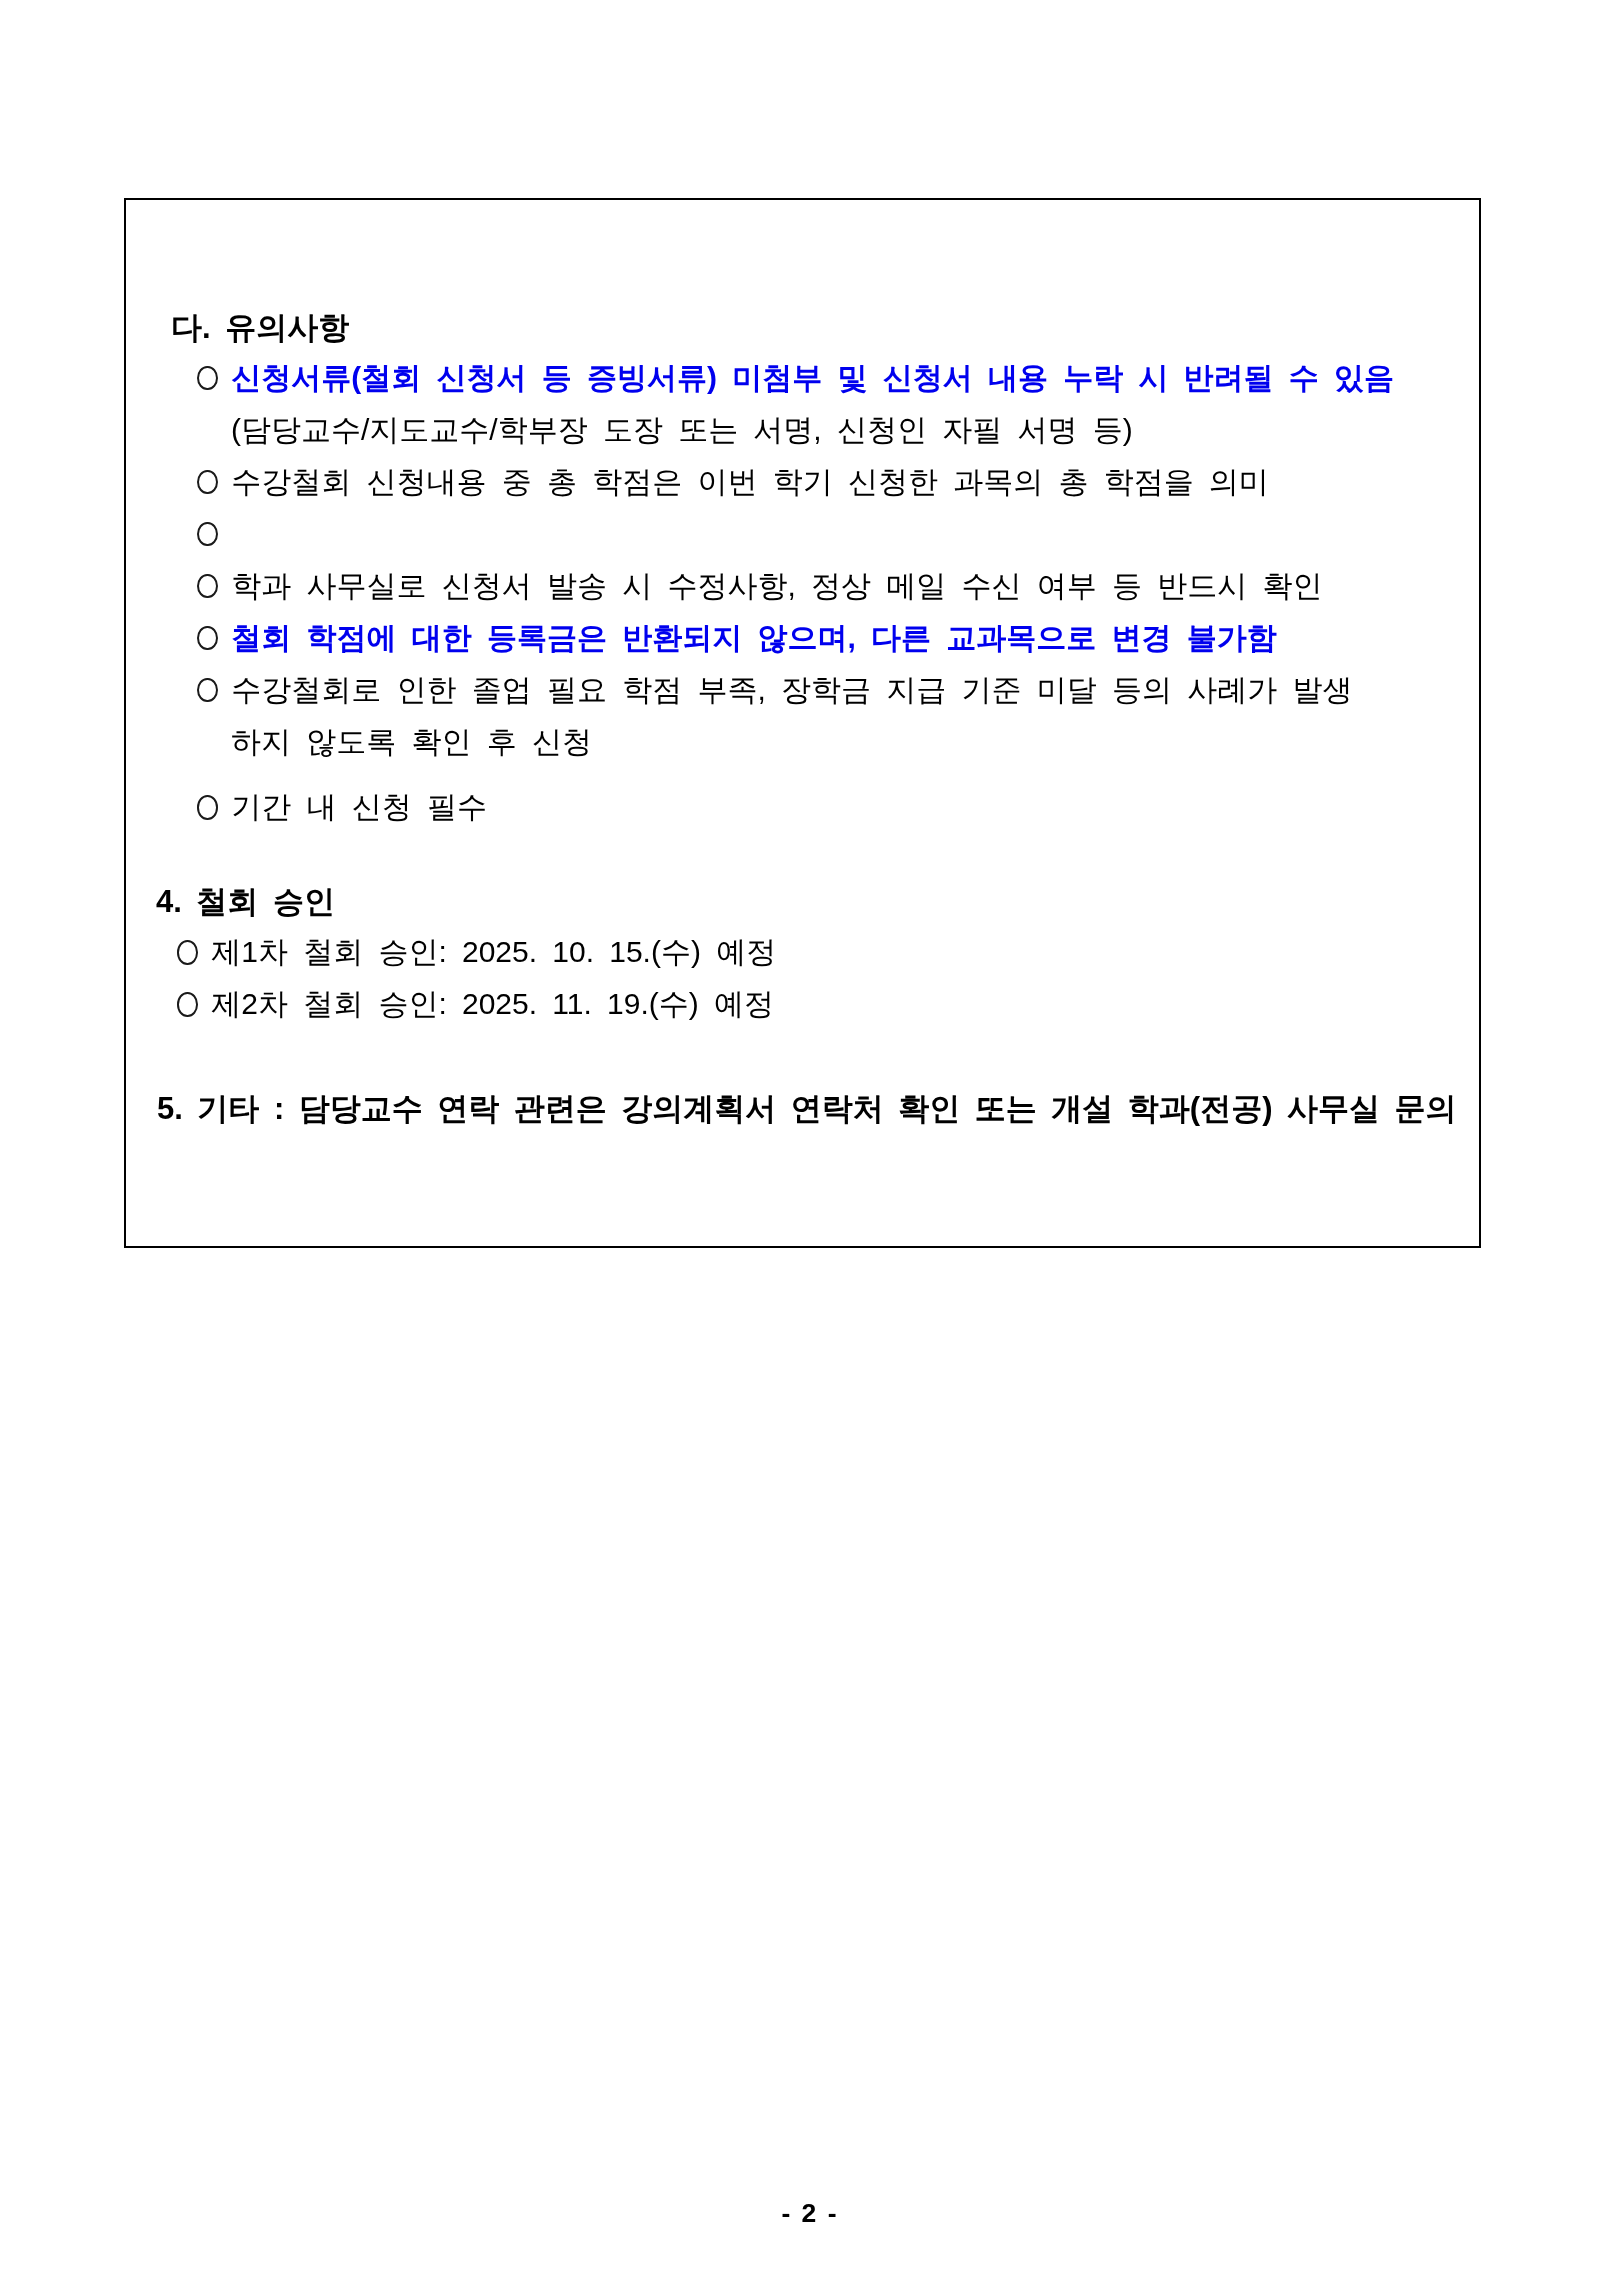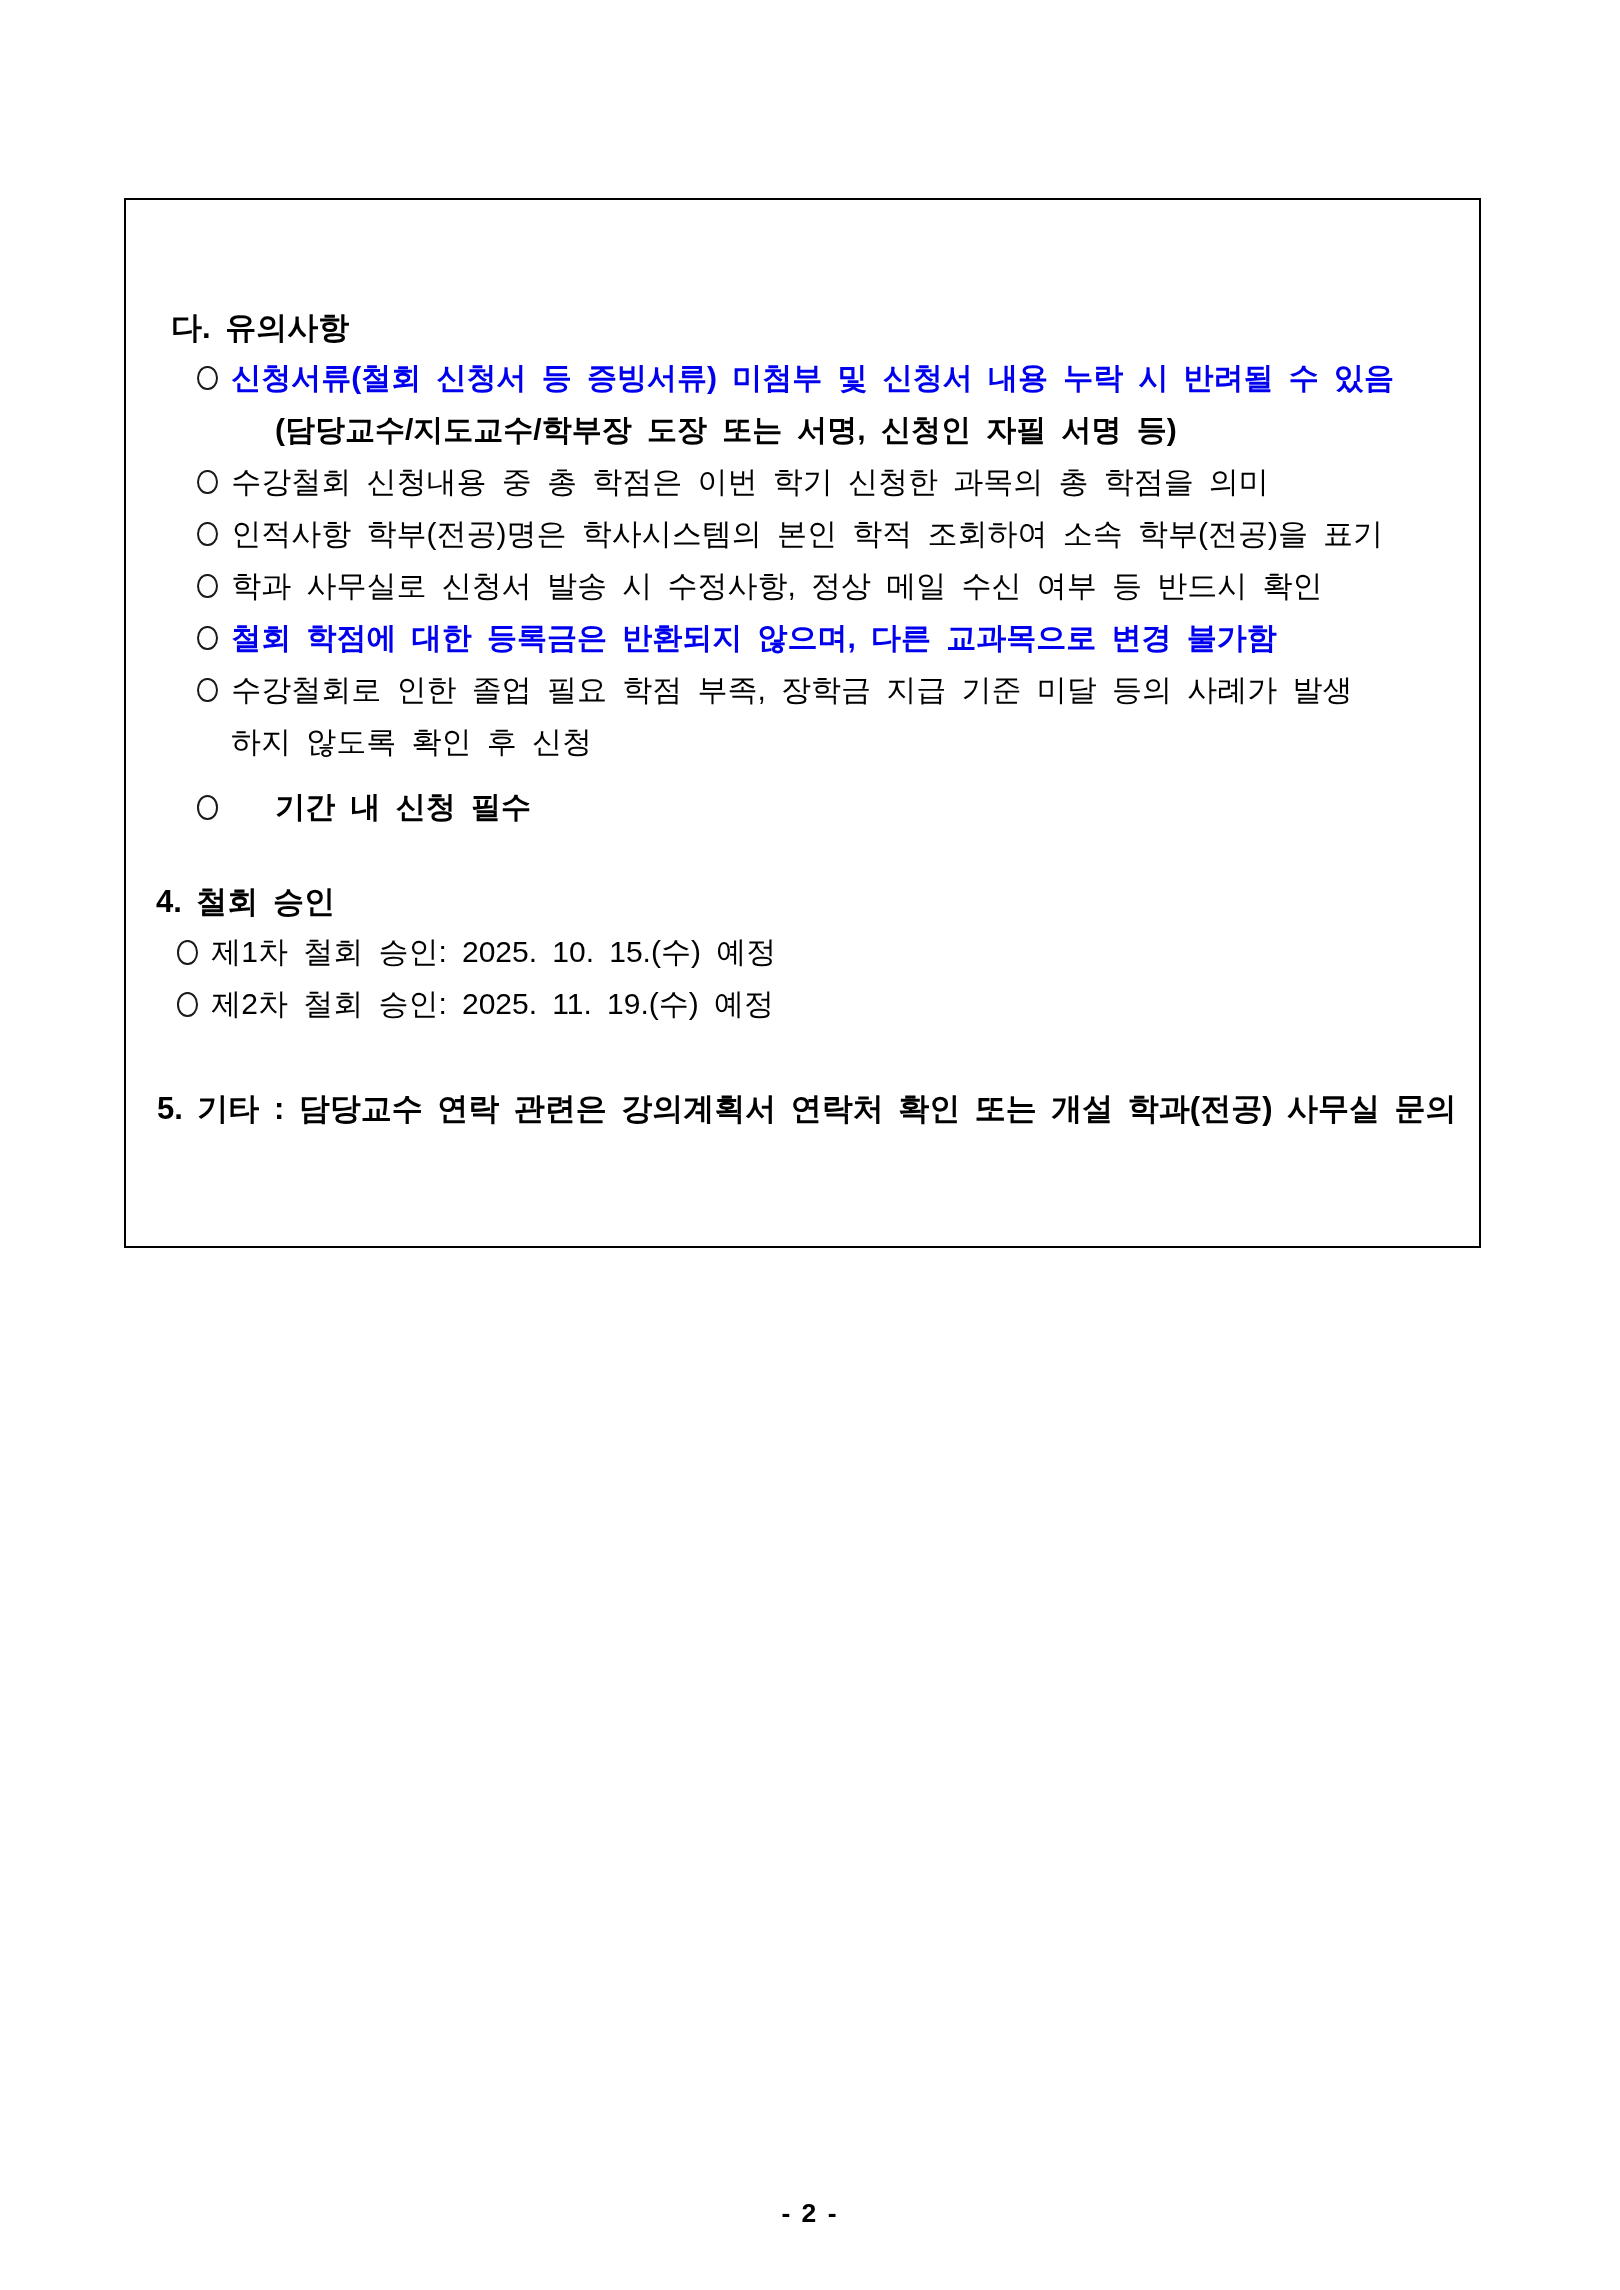--- a/index.html
+++ b/index.html
@@ -61,22 +61,21 @@
     border-radius: 50%;
     margin-right: 13.7px;
     flex-shrink: 0;
     background: transparent;
   }
   .blue-bold {
     color: #0000ee;
     font-weight: bold;
   }
   .black-bold {
-    font-weight: bold;
-    margin-left: 44px;
+    font-weight: normal;
   }
   .footer {
     position: absolute;
     left: 0;
     top: 2198px;
     width: 100%;
     text-align: center;
     font-size: 26.5px;
     font-weight: bold;
     letter-spacing: 2px;
@@ -100,21 +99,20 @@
       <span class="black-bold">(담당교수/지도교수/학부장 도장 또는 서명, 신청인 자필 서명 등)</span>
     </div>
 
     <div class="line bullet-row">
       <span class="bullet-circle"></span>
       <span>수강철회 신청내용 중 총 학점은 이번 학기 신청한 과목의 총 학점을 의미</span>
     </div>
 
     <div class="line bullet-row">
       <span class="bullet-circle"></span>
-      <span>인적사항 학부(전공)명은 학사시스템의 본인 학적 조회하여 소속 학부(전공)을 표기</span>
     </div>
 
     <div class="line bullet-row">
       <span class="bullet-circle"></span>
       <span>학과 사무실로 신청서 발송 시 수정사항, 정상 메일 수신 여부 등 반드시 확인</span>
     </div>
 
     <div class="line bullet-row">
       <span class="bullet-circle"></span>
       <span class="blue-bold">철회 학점에 대한 등록금은 반환되지 않으며, 다른 교과목으로 변경 불가함</span>

